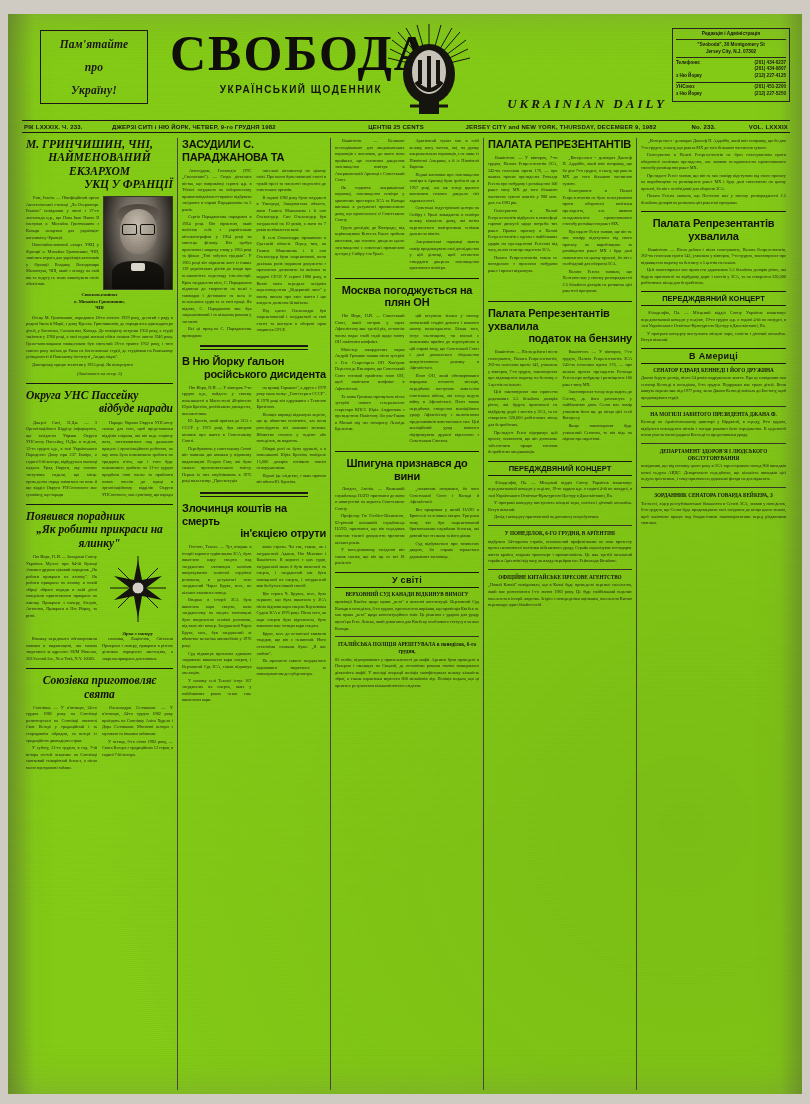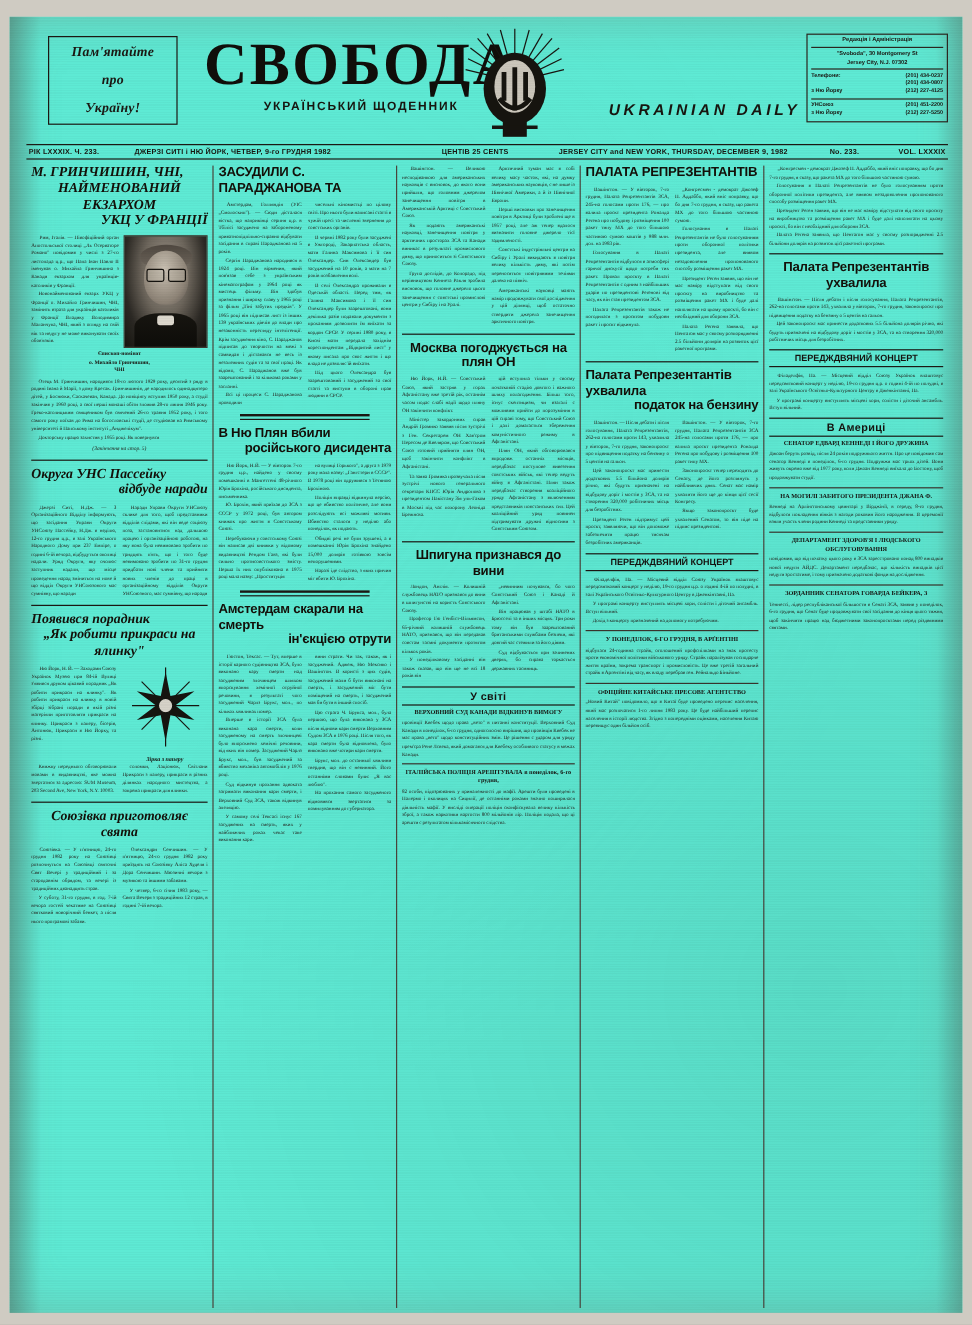--- a/index.html
+++ b/index.html
@@ -14,21 +14,21 @@
     margin: 0 auto;
     background: #cfcbc2;
     overflow: hidden;
     font-family: "Liberation Serif", serif;
     color: #15130f;
   }
   .paper {
     position: absolute;
     left: 8px; top: 14px;
     width: 794px; height: 1080px;
-    background: #5eead4;
+    background: #84cc16;
     box-shadow: inset 0 0 40px rgba(120,115,104,0.35);
   }
   
   .grain {
     position: absolute; inset: 0;
     pointer-events: none;
     background-image:
       repeating-linear-gradient(0deg, rgba(0,0,0,0.035) 0 1px, rgba(255,255,255,0.02) 1px 2px),
       radial-gradient(circle at 20% 30%, rgba(255,255,255,0.25), transparent 60%),
       radial-gradient(circle at 85% 75%, rgba(90,85,75,0.15), transparent 55%);
@@ -90,24 +90,24 @@
     text-align: center;
     font-family: "Liberation Serif", serif;
     font-weight: bold;
     font-size: 44px;
     letter-spacing: 3px;
     line-height: 1;
     color: #100e0a;
   }
   .logo-lat-sub {
     position: absolute;
-    left: 440px; top: 62px;
+    left: 440px; top: 74px;
     width: 250px;
     text-align: center;
-    font-family: Liberation Sans, sans-serif;
+    font-family: Liberation Serif, serif;
     font-weight: bold;
     font-style: italic;
     font-size: 13px;
     letter-spacing: 3px;
     color: #17150f;
   }
   .emblem {
     position: absolute;
     left: 364px; top: 0px;
     width: 86px; height: 94px;
@@ -574,41 +574,41 @@
             <p>чисельні кіномистці по цілому світі. Про нього були написані статті в чужій пресі та численні звернення до совєтських органів.</p>
             <p>В червні 1982 року були засуджені в Ужгороді, Закарпатська область, мати Галина Максимова і її син Олександер. Син Олександер був засуджений на 10 років, а мати на 7 років позбавлення волі.</p>
             <p>В селі Олександра проживали в Одеській області. Перед тим, як Галина Максимова і її син Олександер були заарештовані, вони декілька разів подавали документи з проханням дозволити їм виїхати за кордон СРСР. У серпні 1980 року, в Києві мати передала західнім кореспондентам „Відкритий лист" у якому писала про своє життя і що влада не дозволяє їй виїхати.</p>
             <p>Під цього Олександра був заарештований і засуджений за свої статті та виступи в обороні прав людини в СРСР.</p>
           </div>
         </div>
 
         <div class="rule-thick"></div>
 
         <h2 class="hl">
-          <span class="l1">В Ню Плян вбили</span>
+          <span class="l1">В Ню Йорку ґальон</span>
           <span class="l3">російського дисидента</span>
         </h2>
         <div class="body2">
           <div class="sub txt">
             <p class="lead">Ню Йорк, Н.Й. — У вівторок 7-го грудня ц.р., найдено у своєму помешканні в Мангеттені 48-річного Юрія Брохіна, російського дисидента, письменника.</p>
             <p>Ю. Брохін, який приїхав до ЗСА з СССР у 1972 році, був автором книжок про життя в Совєтському Союзі.</p>
             <p>Перебуваючи у совєтському Союзі він написав дві книжки у відомому видавництві Рендом Гавз, які були сильно протисовєтського змісту. Перша їх них опублікована в 1975 році мала назву: „Проституція</p>
           </div>
           <div class="sub txt">
             <p>на вулиці Горького", а друга з 1979 року мала назву: „Гангстери в СССР". В 1978 році він одружився з Тетяною Брохіною.</p>
             <p>Поліція вправді відкинула версію, що це вбивство політичне, але вони розслідують всі можливі мотиви. Вбивство сталося у неділю або понеділок, як подають.</p>
             <p>Обидві речі не були зрушені, а в помешканні Юрія Брохіна знайдено 15,000 долярів готівкою зовсім непорушеними.</p>
             <p>Наразі іде слідство, з яких причин міг вбити Ю. Брохіна.</p>
           </div>
         </div>
 
         <div class="rule-thick"></div>
 
         <h2 class="hl">
-          <span class="l1">Амстердам скарали на смерть</span>
+          <span class="l1">Злочинця коштів на смерть</span>
           <span class="l3">ін'єкцією отрути</span>
         </h2>
         <div class="body2">
           <div class="sub txt">
             <p class="lead">Гюстон, Тексас. — Тут, вперше в історії карного судівництва ЗСА, було виконано кару смерти над засудженим злочинцем шляхом впорскування хемічної отруйної речовини, в результаті чого засуджений Чарлз Брукс, мол., по кількох хвилинах помер.</p>
             <p>Вперше в історії ЗСА була виконана кара смерти, коли засудженому на смерть злочинцеві було впорскнено хемічні речовини, від яких він помер. Засуджений Чарлз Брукс, мол., був засуджений за вбивство механіка автомобілів у 1976 році.</p>
             <p>Суд відкинув прохання адвоката затримати виконання кари смерти, і Верховний Суд ЗСА, також відкинув апеляцію.</p>
             <p>У самому селі Тексасі існує 167 засуджених на смерть, яких у найближчих роках чекає таке виконання кари.</p>
           </div>
           <div class="sub txt">

